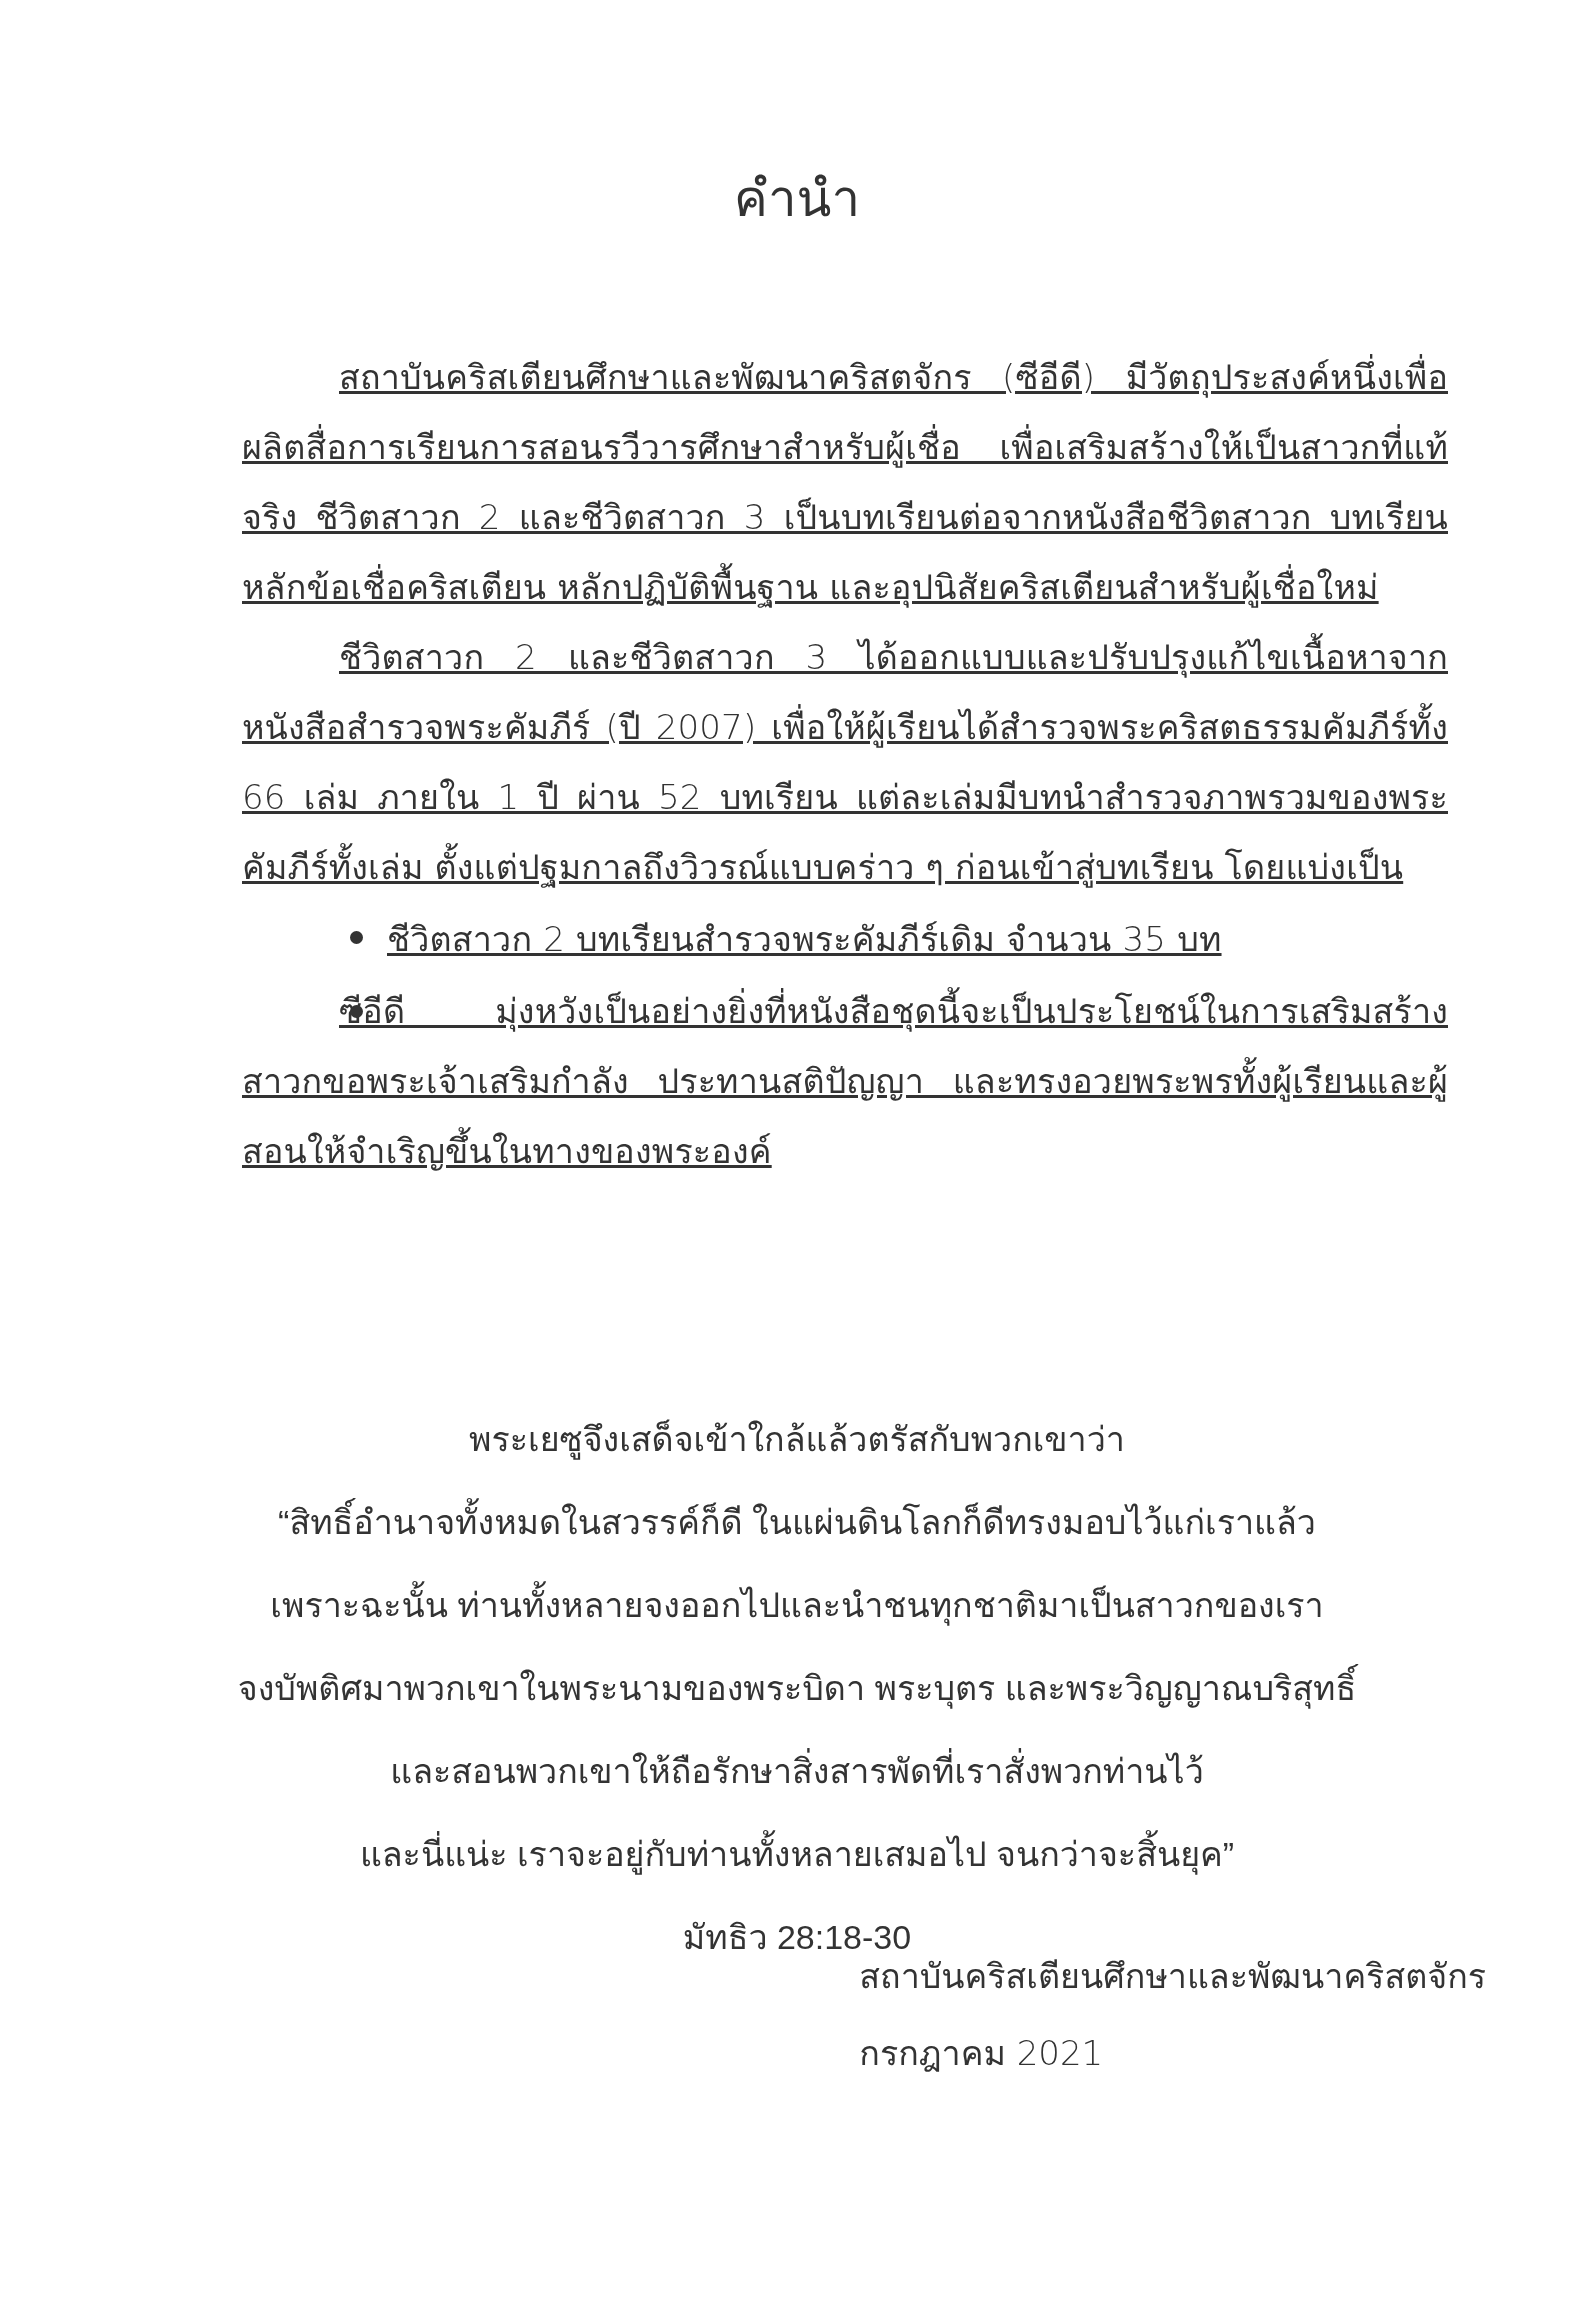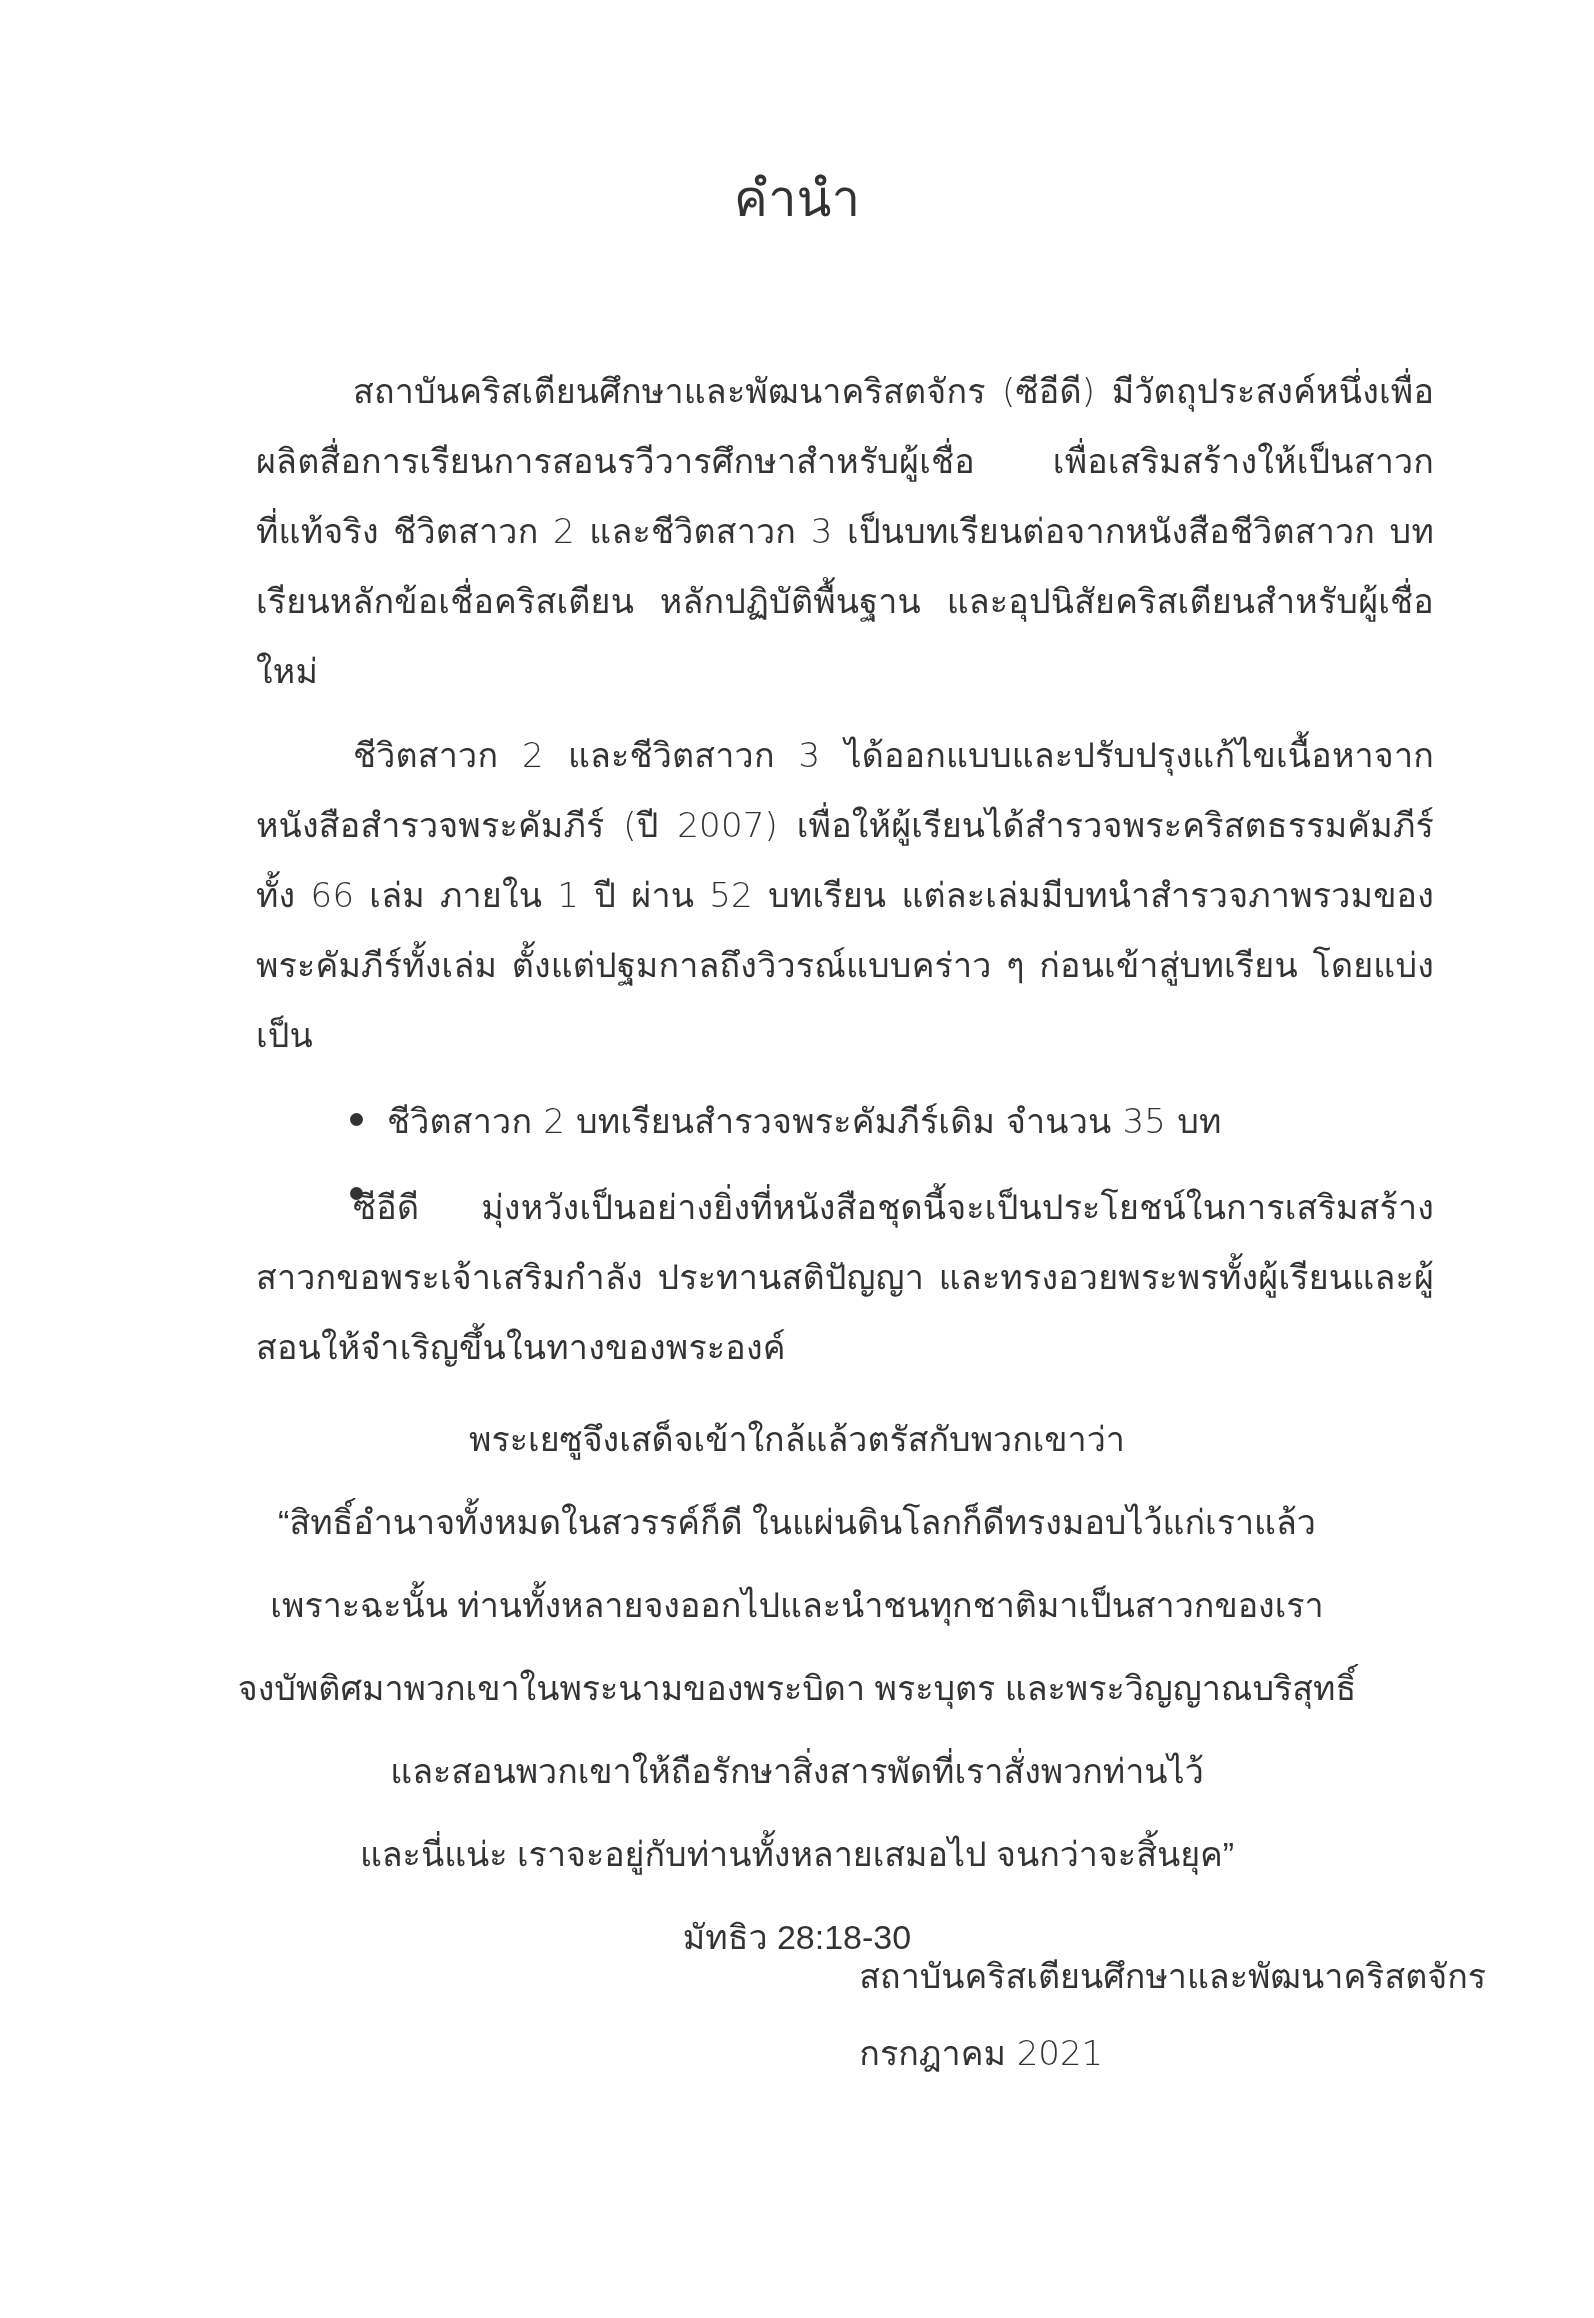--- a/index.html
+++ b/index.html
@@ -38,34 +38,36 @@
       position: absolute;
       left: 242px;
       width: 1206px;
       font-size: 34px;
       line-height: 70px;
       color: #333333;
       font-weight: 300;
       letter-spacing: 0.2px;
     }
     .para {
-      margin: 14px;
+      margin: 0;
       text-indent: 97px;
       text-align: justify;
       text-align-last: left;
+      text-decoration: underline;
     }
     .bullets {
       list-style: none;
       margin: 0;
       padding: 0;
     }
     .bullet-item {
       position: relative;
       padding-left: 145px;
       line-height: 74px;
+      text-decoration: underline;
     }
     .bullet-dot {
       position: absolute;
       left: 108px;
       top: 29.4px;
       width: 13px;
       height: 13px;
       border-radius: 50%;
       background: #333333;
     }

